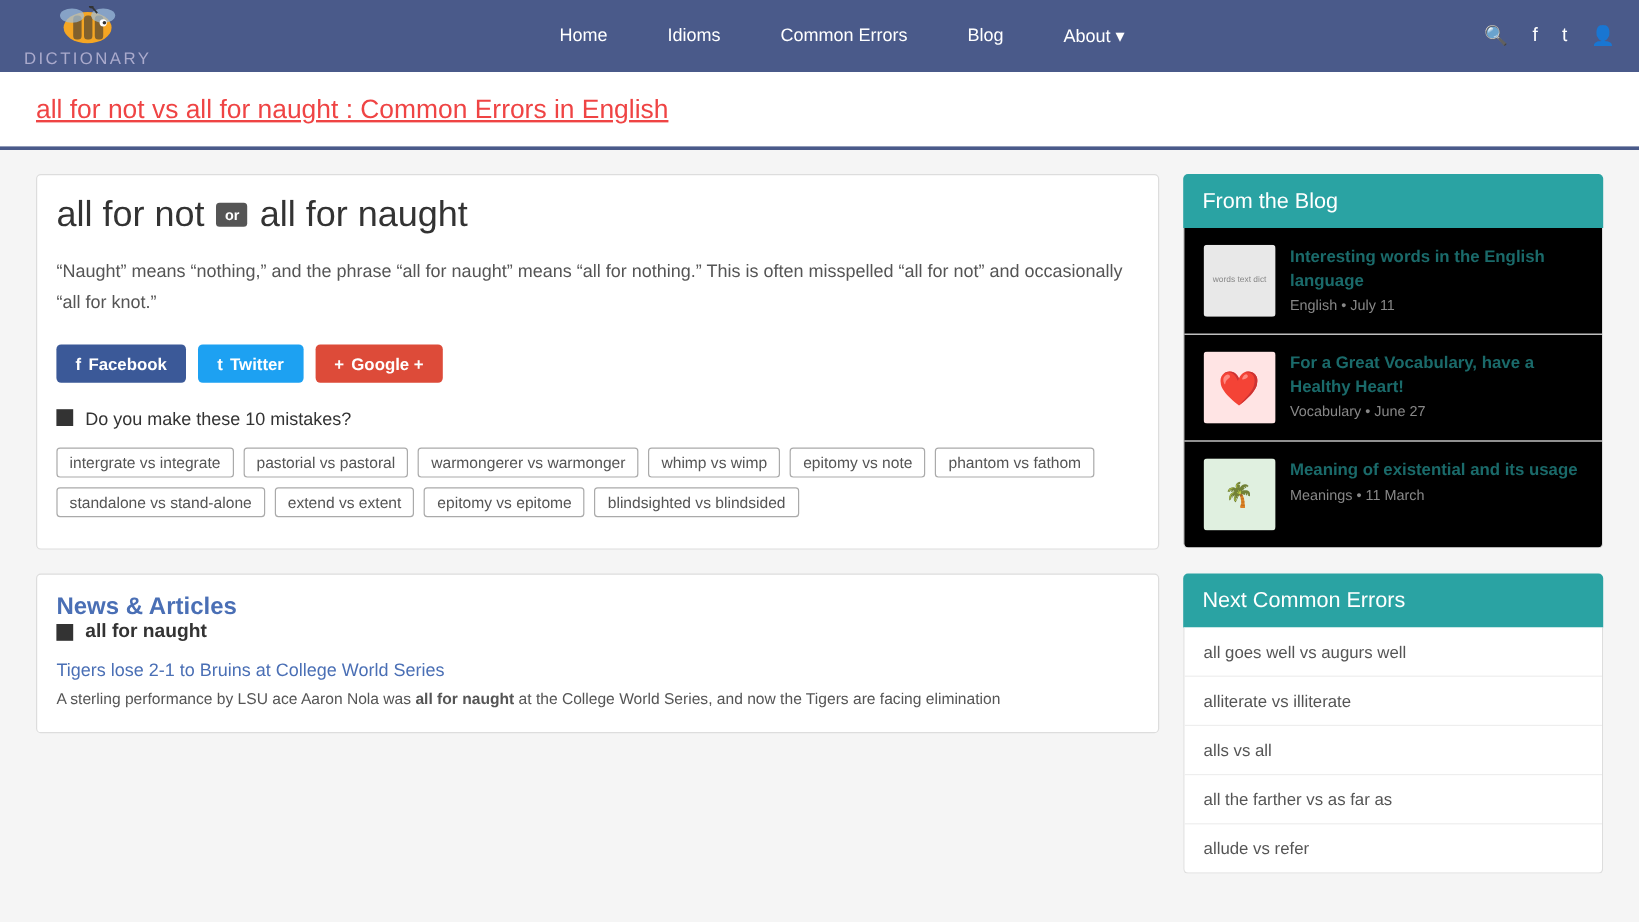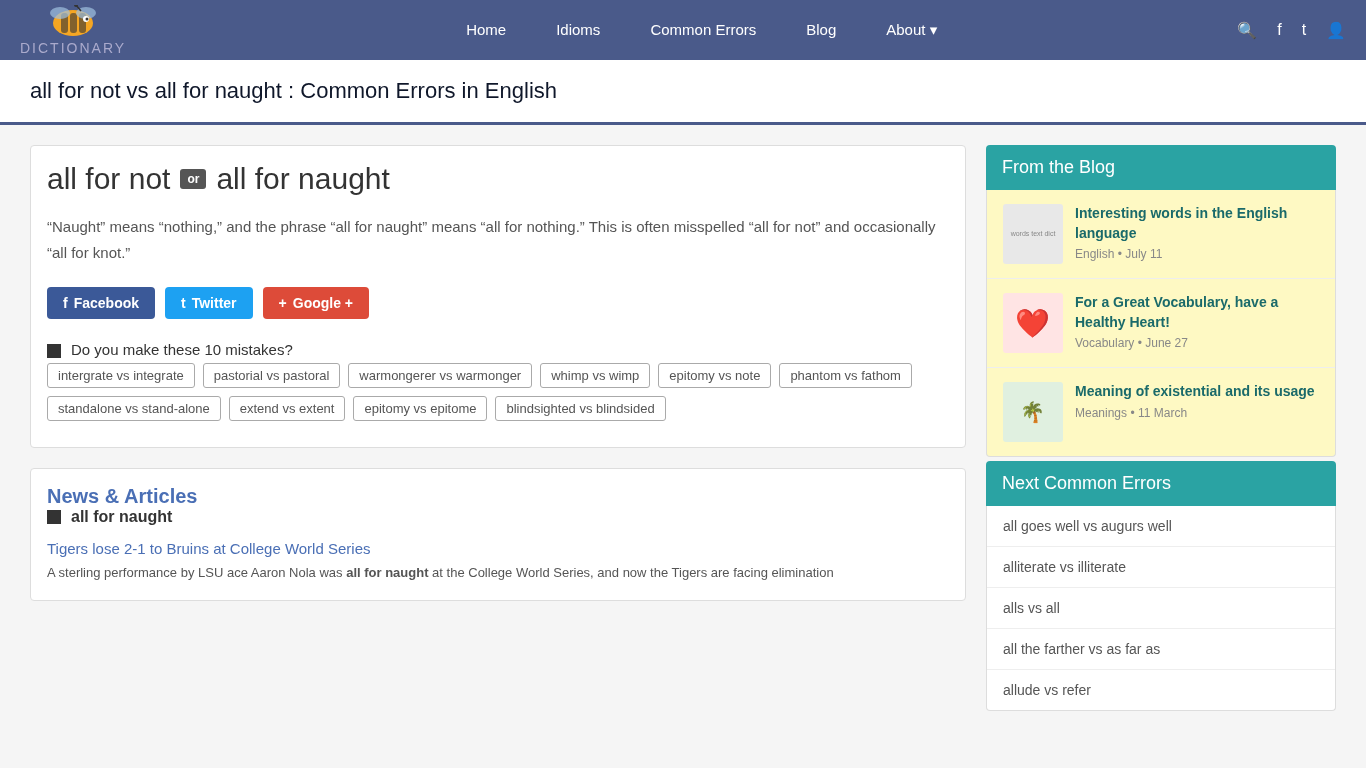--- a/index.html
+++ b/index.html
@@ -43,23 +43,24 @@
       cursor: pointer;
     }
 
     
     .page-title-bar {
       background: #fff;
       border-bottom: 3px solid #4a5a8a;
       padding: 18px 30px;
     }
     .page-title {
-      color: #0f172a;
+      color: #ef4444;
       font-size: 22px;
       font-weight: normal;
+      text-decoration: underline;
     }
 
     
     .main-container {
       display: flex;
       gap: 20px;
       padding: 20px 30px;
       max-width: 1366px;
     }
     .left-column {
@@ -126,23 +127,23 @@
       cursor: pointer;
       font-weight: bold;
     }
     .btn-facebook { background: #3b5998; }
     .btn-twitter { background: #1da1f2; }
     .btn-google { background: #dd4b39; }
 
     
     .mistakes-header {
       display: flex;
-      align-items: flex-end;
+      align-items: flex-start;
       gap: 10px;
-      margin-bottom: 5px;
+      margin-bottom: 15px;
     }
     .black-square {
       width: 14px;
       height: 14px;
       background: #333;
       flex-shrink: 0;
     }
     .mistakes-title {
       font-size: 15px;
       color: #333;
@@ -189,31 +190,31 @@
     }
     .news-article-text {
       font-size: 13px;
       color: #555;
       line-height: 1.6;
     }
     .news-article-text strong { font-weight: bold; }
 
     
     .sidebar-section {
-      margin-bottom: 4px;
+      margin-bottom: 21px;
     }
     .sidebar-header {
       background: #2aa3a3;
       color: #fff;
       font-size: 18px;
       padding: 12px 16px;
       border-radius: 4px 4px 0 0;
     }
     .sidebar-content {
-      background: #fef9c3;
+      background: #000000;
       border: 1px solid #ddd;
       border-top: none;
       border-radius: 0 0 4px 4px;
     }
     .blog-item {
       display: flex;
       gap: 12px;
       padding: 14px 16px;
       border-bottom: 1px solid #eee;
       align-items: flex-start;

